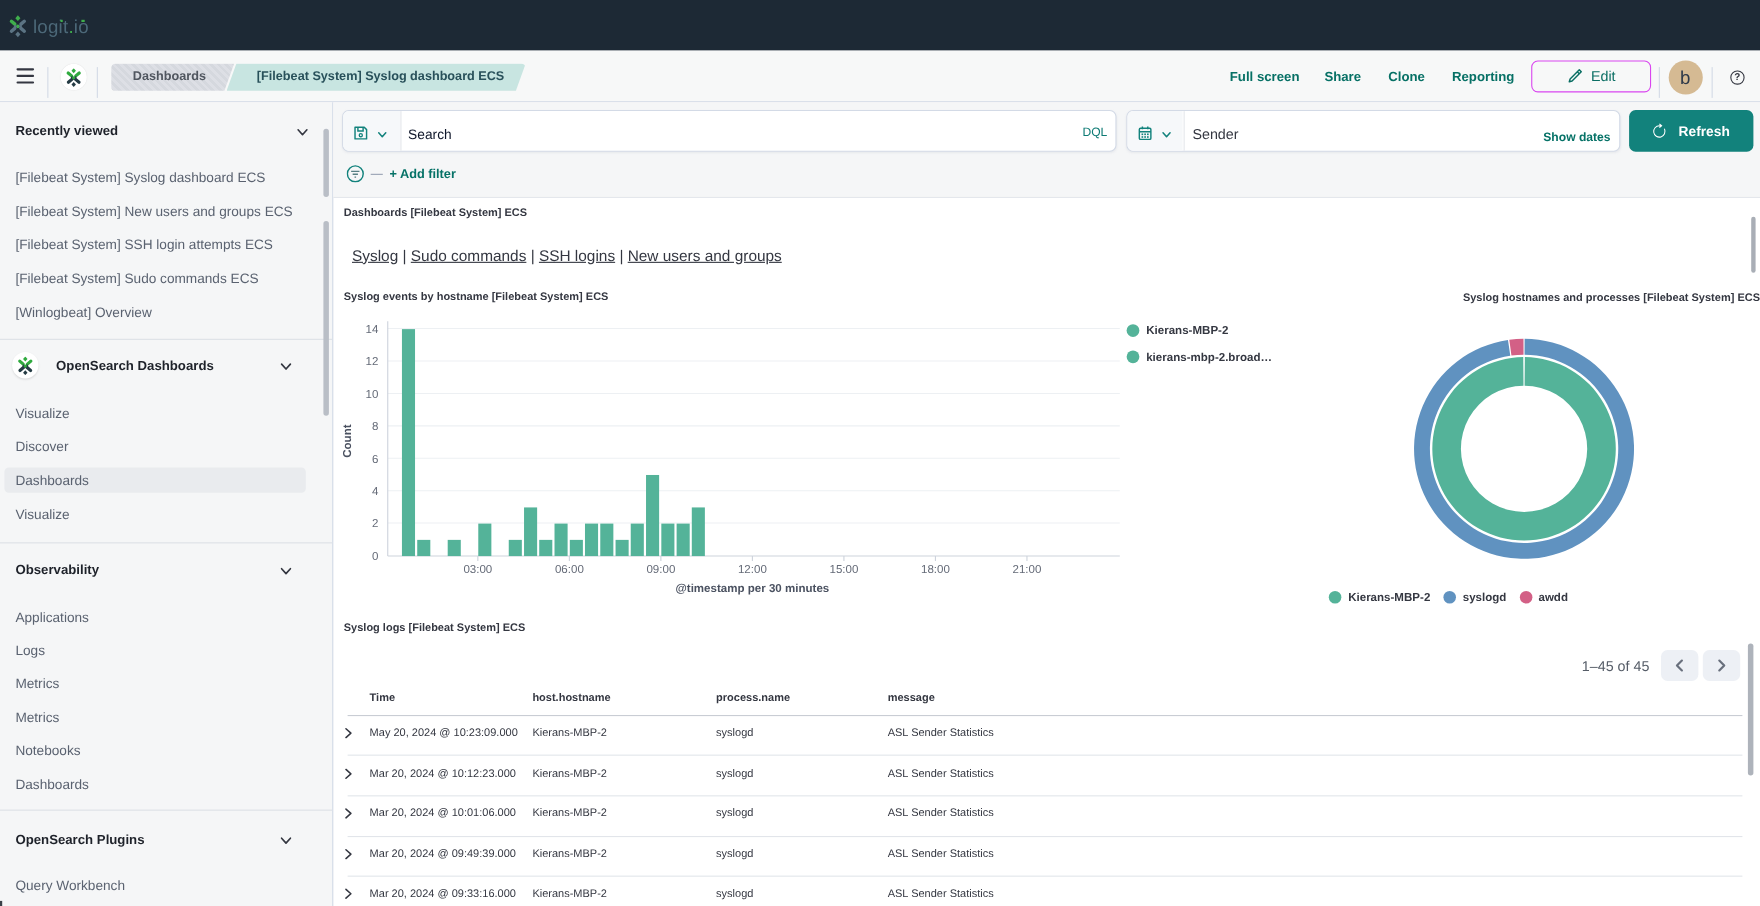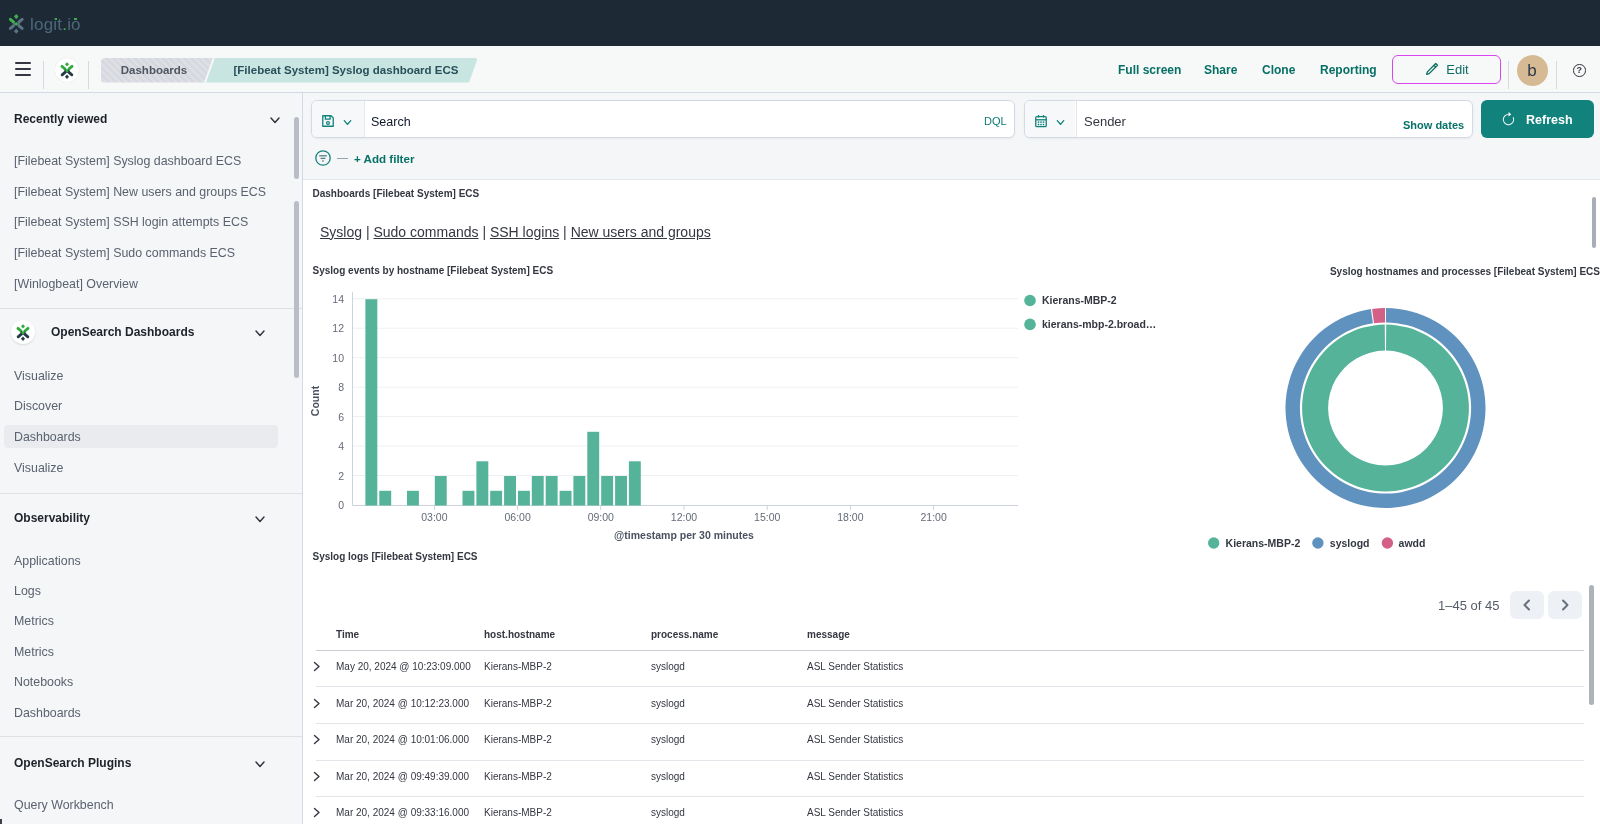--- a/index.html
+++ b/index.html
@@ -297,21 +297,21 @@
 
   <svg class="abs" style="left:1200px;top:530px" width="240" height="22" font-family="Liberation Sans, sans-serif">
     <circle cx="13.7" cy="13" r="5.7" fill="#54b399"></circle>
     <text x="25.6" y="16.7" font-size="10.5" font-weight="600" fill="#343741">Kierans-MBP-2</text>
     <circle cx="117.9" cy="13" r="5.7" fill="#6092c0"></circle>
     <text x="129.8" y="16.7" font-size="10.5" font-weight="600" fill="#343741">syslogd</text>
     <circle cx="187.4" cy="13" r="5.7" fill="#d36086"></circle>
     <text x="198.6" y="16.7" font-size="10.5" font-weight="600" fill="#343741">awdd</text>
   </svg>
 
-  <div class="ptitle" style="left:312.5px;top:551px">Syslog logs [Filebeat System] ECS</div>
+  <div class="ptitle" style="left:312.5px;top:566px">Syslog logs [Filebeat System] ECS</div>
   <div class="abs" style="left:1438px;top:598px;font-size:13px;color:#565d68">1–45 of 45</div>
   <div class="abs" style="left:1510px;top:591px;width:34px;height:28px;background:#edf0f5;border-radius:6px"></div>
   <div class="abs" style="left:1548px;top:591px;width:34px;height:28px;background:#edf0f5;border-radius:6px"></div>
   <div class="th" style="left:336px;top:629px">Time</div>
   <div class="th" style="left:484px;top:629px">host.hostname</div>
   <div class="th" style="left:651px;top:629px">process.name</div>
   <div class="th" style="left:807px;top:629px">message</div>
   <div class="rowline" style="top:650px;background:#c9cdd4"></div>
 
   <svg class="pgchev" style="left:1518px;top:596px" viewBox="0 0 18 18">

